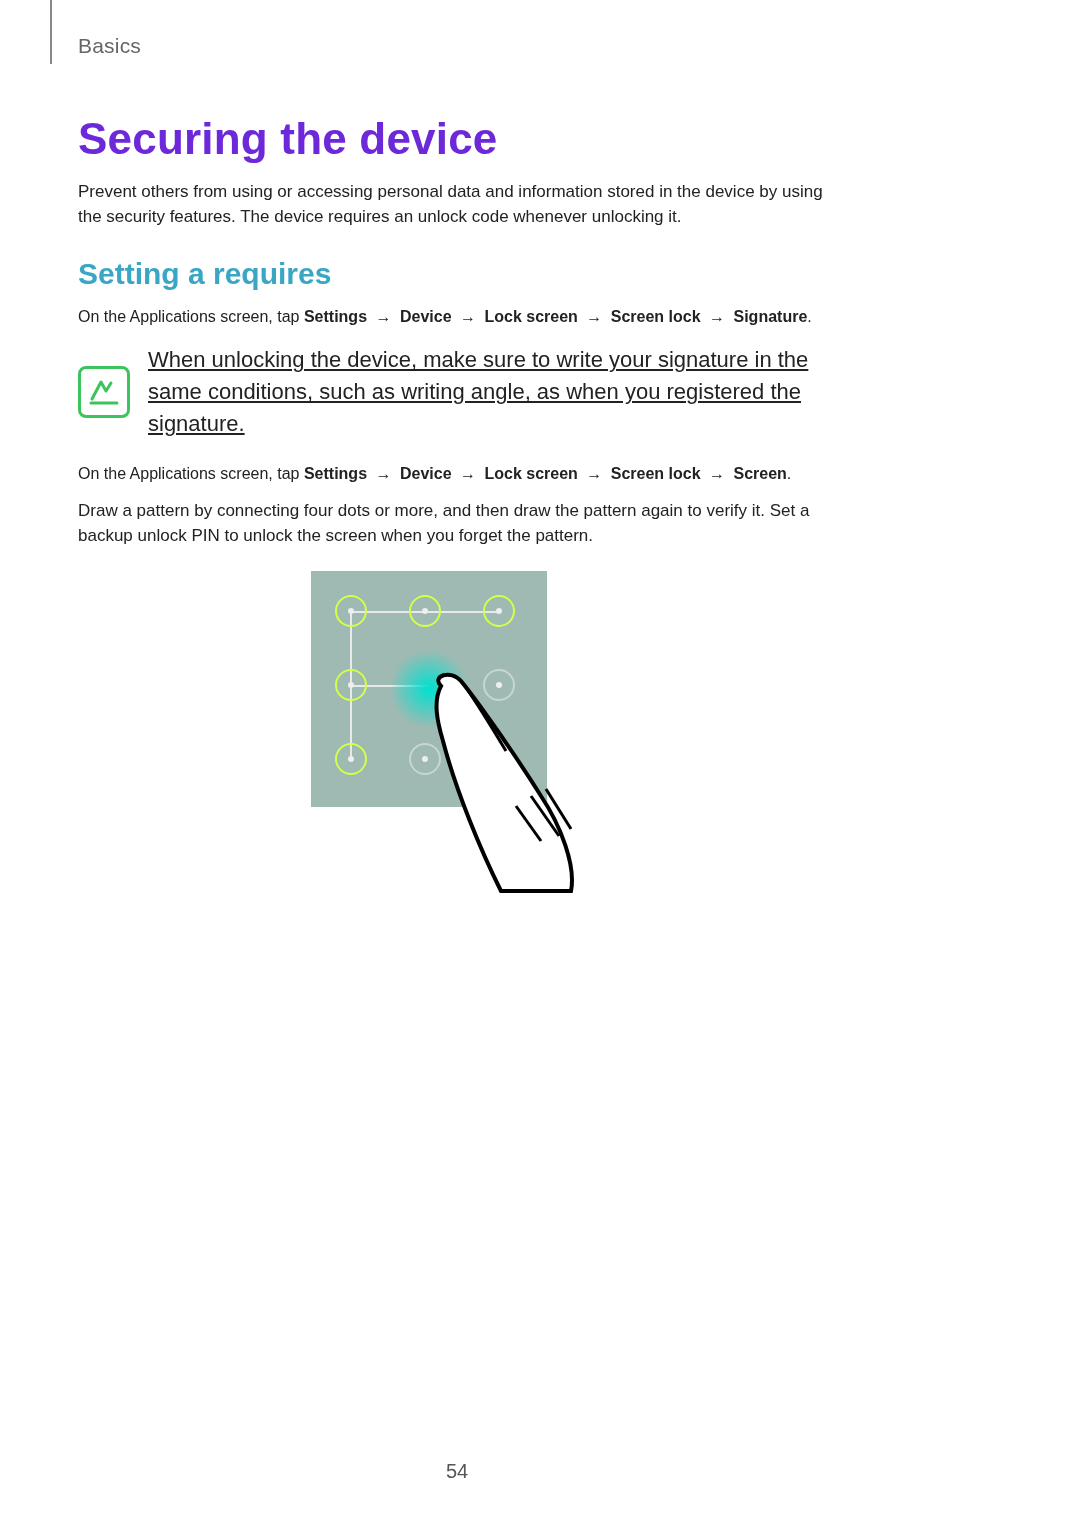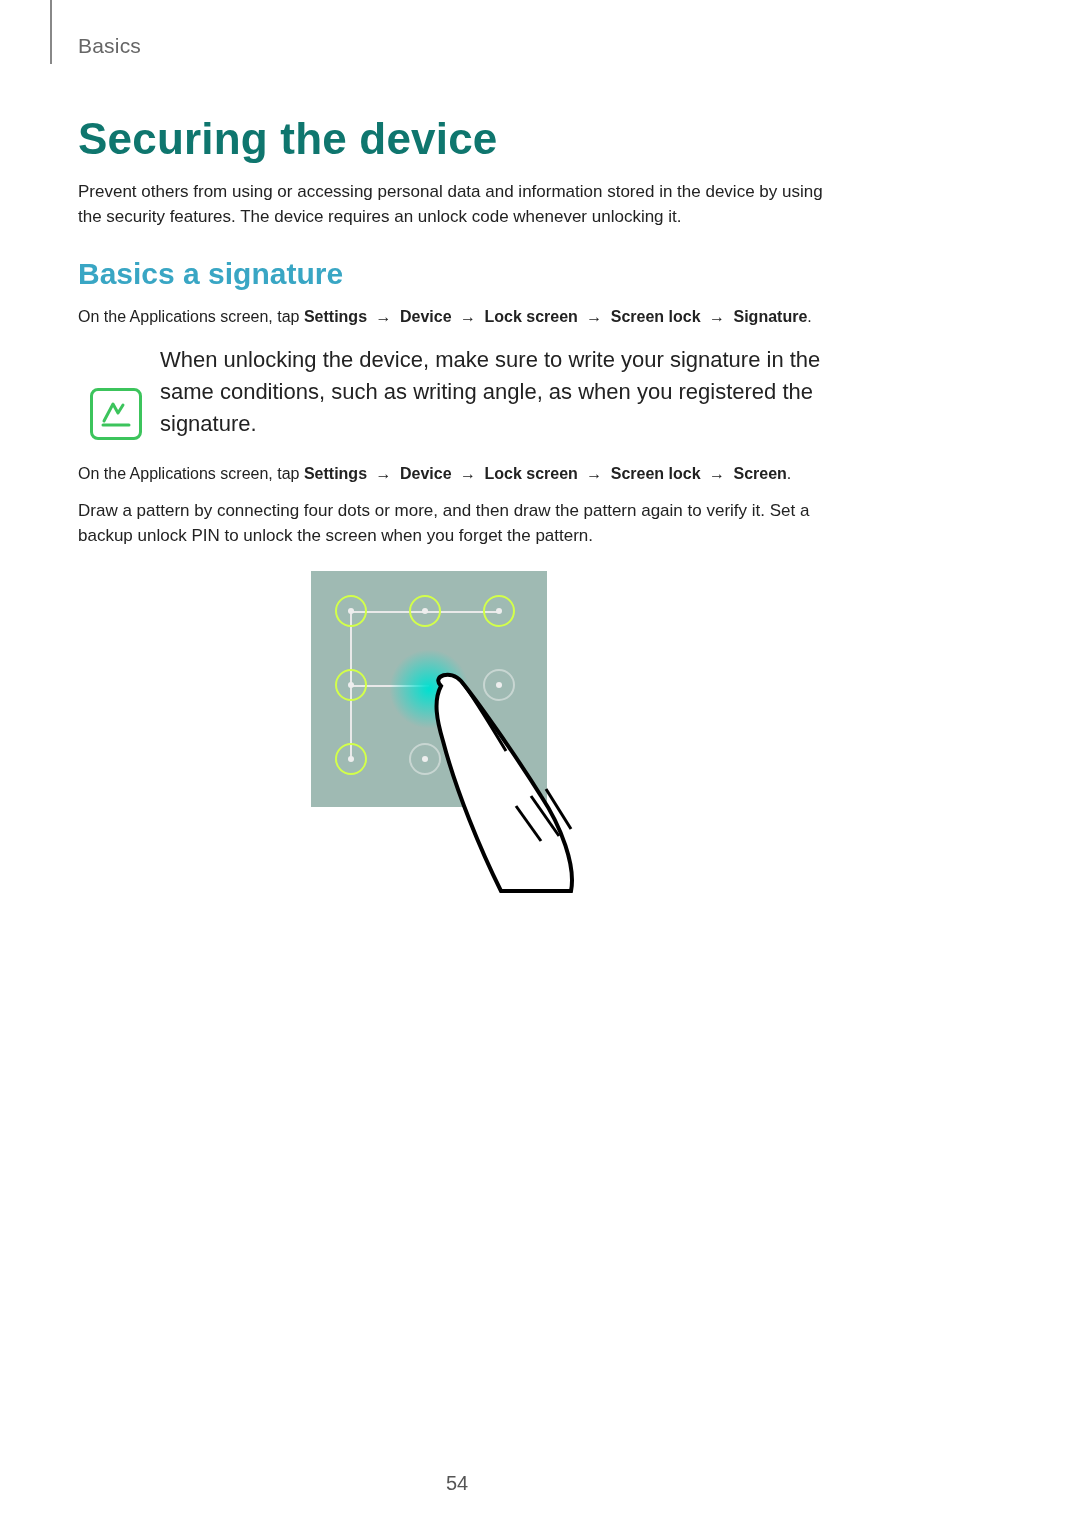--- a/index.html
+++ b/index.html
@@ -1,51 +1,51 @@
 <!DOCTYPE html>
 <html><head>
 <meta charset="utf-8">
 <style>
   html,body{margin:0;padding:0;background:#fff;font-family:"Segoe UI","Helvetica Neue",Arial,sans-serif;color:#222;}
   .page{width:914px;height:1527px;box-sizing:border-box;padding:28px 70px 0 78px;position:relative;}
   .left-rule{position:absolute;left:50px;top:0;width:2px;height:64px;background:#888;}
   .header-label{font-size:21px;color:#666;margin:6px 0 0 0;letter-spacing:0.2px;}
-  h1{font-size:44px;font-weight:700;color:#0f766e;margin:56px 0 16px 0;letter-spacing:0.2px;}
+  h1{font-size:44px;font-weight:700;color:#6d28d9;margin:56px 0 16px 0;letter-spacing:0.2px;}
   .body-text{font-size:17px;line-height:1.45;color:#222;margin:0 0 22px 0;}
   h2{font-size:30px;font-weight:700;color:#39a6c4;margin:28px 0 14px 0;}
   .path-text{font-size:16px;line-height:1.45;margin:0 0 14px 0;}
   .path-text .b{font-weight:700;}
   .arrow{display:inline-block;padding:0 4px;}
-  .note-row{display:flex;align-items:flex-end;gap:18px;margin:16px 0 22px 12px;}
+  .note-row{display:flex;align-items:center;gap:18px;margin:16px 0 22px 0;text-decoration:underline;}
   .note-icon{flex:0 0 auto;width:46px;height:46px;border:3px solid #3cc45c;border-radius:8px;display:flex;align-items:center;justify-content:center;}
   .note-icon svg{display:block;}
   .note-text{font-size:22px;line-height:1.45;flex:1;}
   .figure-wrap{width:100%;display:flex;justify-content:center;margin:20px 0 0 0;}
   .pattern-screen{width:236px;height:236px;background:#9fbab3;position:relative;}
   .dot-grid{position:absolute;inset:0;}
   .dot{position:absolute;width:32px;height:32px;border:2px solid #d3ff4a;border-radius:50%;box-sizing:border-box;display:flex;align-items:center;justify-content:center;}
   .dot.passive{border-color:#c8d6d2;}
   .dot-inner{width:6px;height:6px;background:#eee;border-radius:50%;}
   .glow{position:absolute;width:80px;height:80px;border-radius:50%;background:radial-gradient(circle,#00e0d0 0%,rgba(0,224,208,0.0) 70%);left:78px;top:78px;}
   .line{position:absolute;background:#e9e9e9;height:2px;transform-origin:left center;}
   .finger{position:absolute;left:110px;top:100px;width:170px;height:230px;}
-  .page-number{position:absolute;left:0;right:0;bottom:32px;text-align:center;font-size:20px;color:#555;}
+  .page-number{position:absolute;left:0;right:0;bottom:44px;text-align:center;font-size:20px;color:#555;}
 </style>
 </head>
 <body>
 
 <div class="page">
   <div class="left-rule"></div>
   <div class="header-label">Basics</div>
 
   <h1>Securing the device</h1>
 
   <p class="body-text">Prevent others from using or accessing personal data and information stored in the device by using the security features. The device requires an unlock code whenever unlocking it.</p>
 
-  <h2>Basics a signature</h2>
+  <h2>Setting a requires</h2>
   <p class="path-text">
     <span>On the Applications screen, tap </span><span class="b">Settings</span>
     <span class="arrow">→</span>
     <span class="b">Device</span>
     <span class="arrow">→</span>
     <span class="b">Lock screen</span>
     <span class="arrow">→</span>
     <span class="b">Screen lock</span>
     <span class="arrow">→</span>
     <span class="b">Signature</span><span>.</span>

